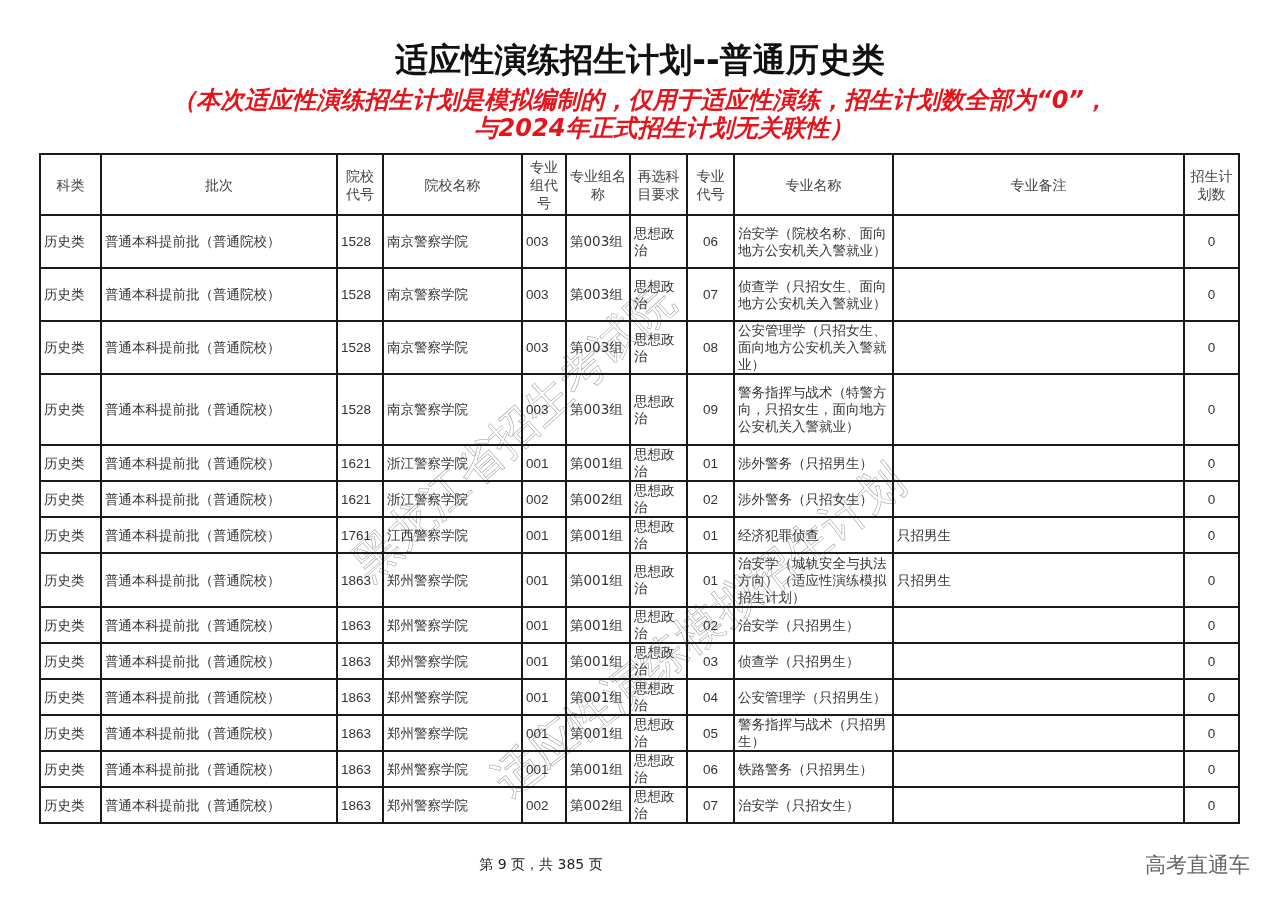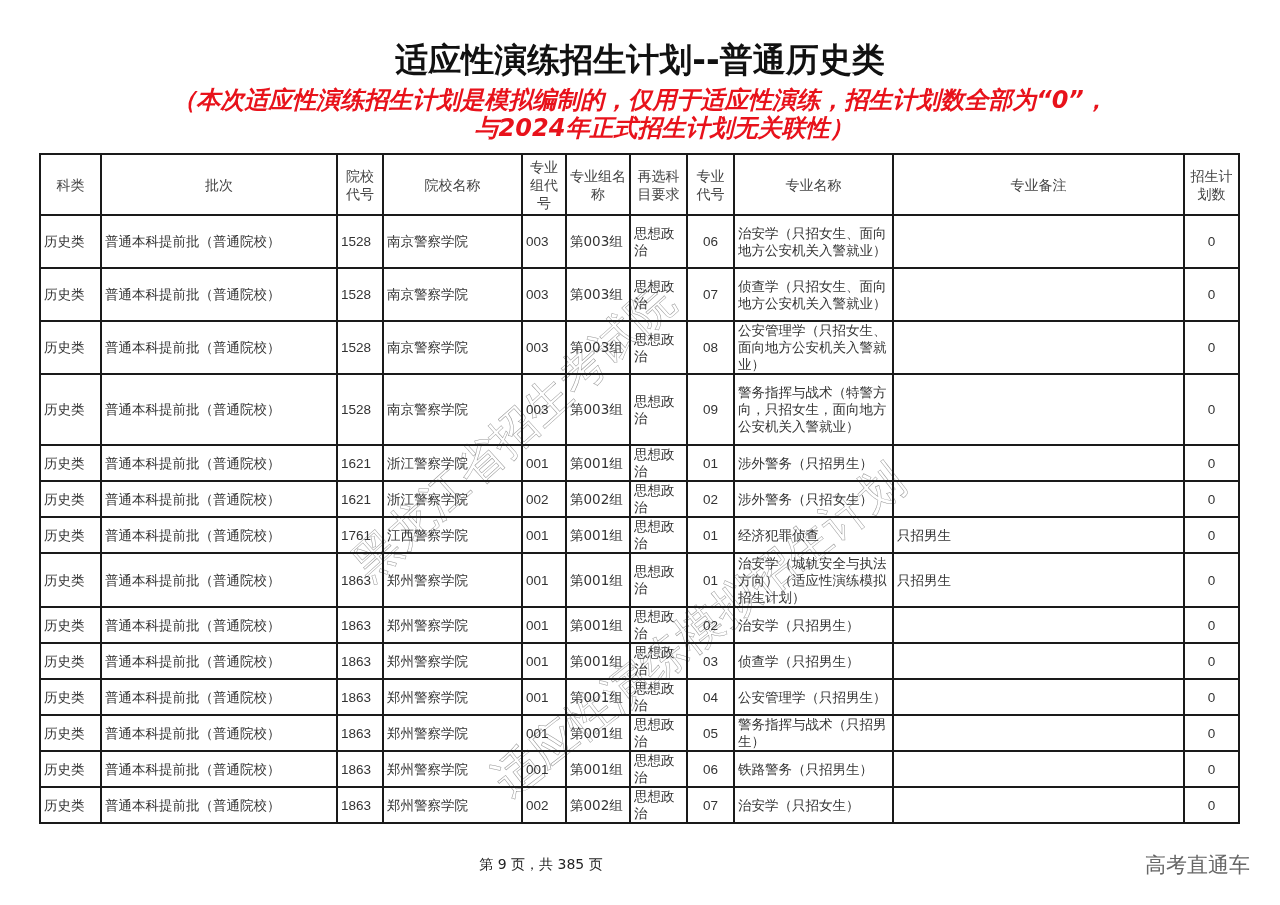--- a/index.html
+++ b/index.html
@@ -73,21 +73,21 @@
         <td>普通本科提前批（普通院校）</td>
         <td class="num">1528</td>
         <td>南京警察学院</td>
         <td class="num">003</td>
         <td>第003组</td>
         <td>
           <span class="wrap2">思想政治</span>
         </td>
         <td class="c num">06</td>
         <td class="major">
-          <span class="wrap3">治安学（只招女生、面向地方公安机关入警就业）</span>
+          <span class="wrap3">治安学（院校名称、面向地方公安机关入警就业）</span>
         </td>
         <td></td>
         <td class="c num">0</td>
       </tr>
       <tr style="height: 53px;">
         <td class="c0">历史类</td>
         <td>普通本科提前批（普通院校）</td>
         <td class="num">1528</td>
         <td>南京警察学院</td>
         <td class="num">003</td>

